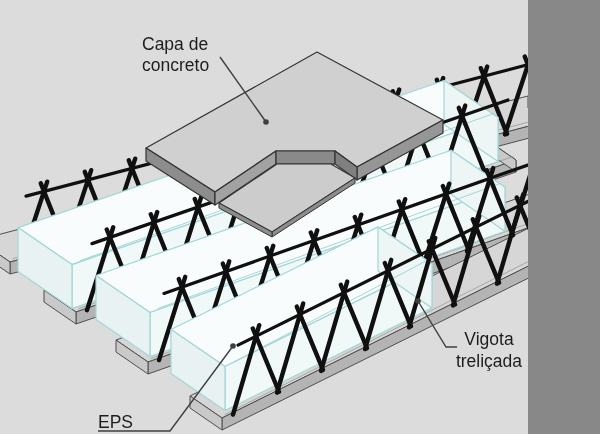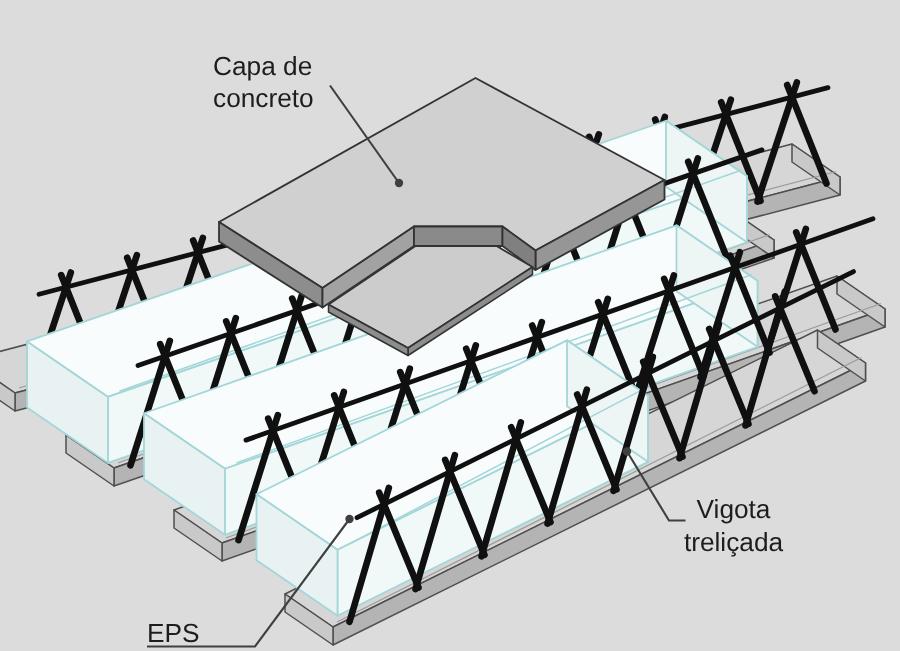--- a/index.html
+++ b/index.html
@@ -1,16 +1,16 @@
 <!DOCTYPE html>
 <html><head>
 <meta charset="utf-8">
 <style>
   html,body{margin:0;padding:0;background:#888;}
-  .stage{width:600px;height:434px;position:relative;overflow:hidden;
+  .stage{width:528px;height:434px;position:relative;overflow:hidden;
          font-family:"Liberation Sans", sans-serif;}
   svg{display:block;}
   text.lbl{font-family:"Liberation Sans", sans-serif;
            font-size:17.5px;fill:var(--text,#1d1d1d);}
   .leader{stroke:var(--line,#3f3f3f);stroke-width:1.4;fill:none;}
   .dot{fill:var(--line,#222);}
 </style>
 </head>
 <body>
 

